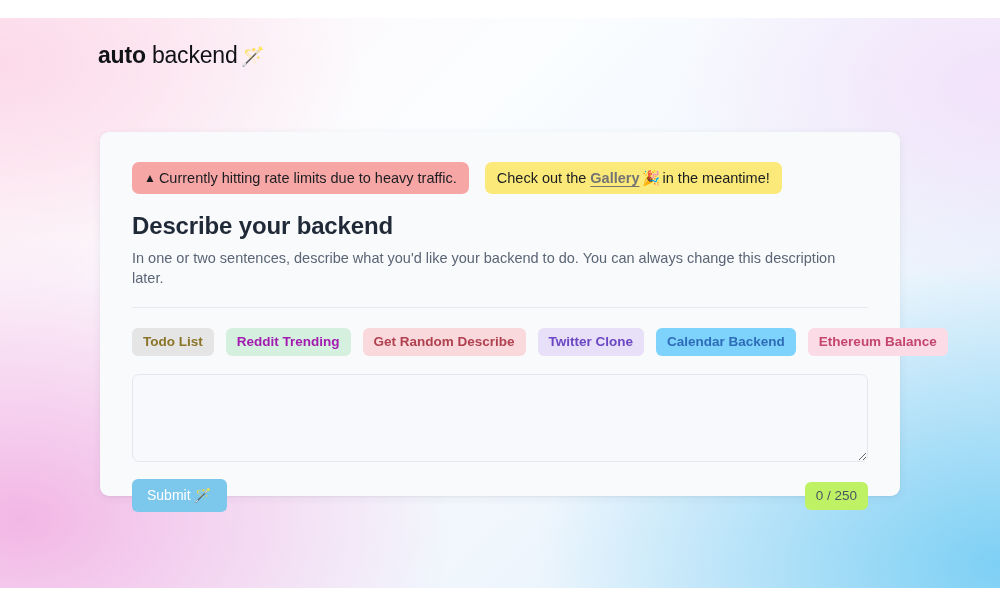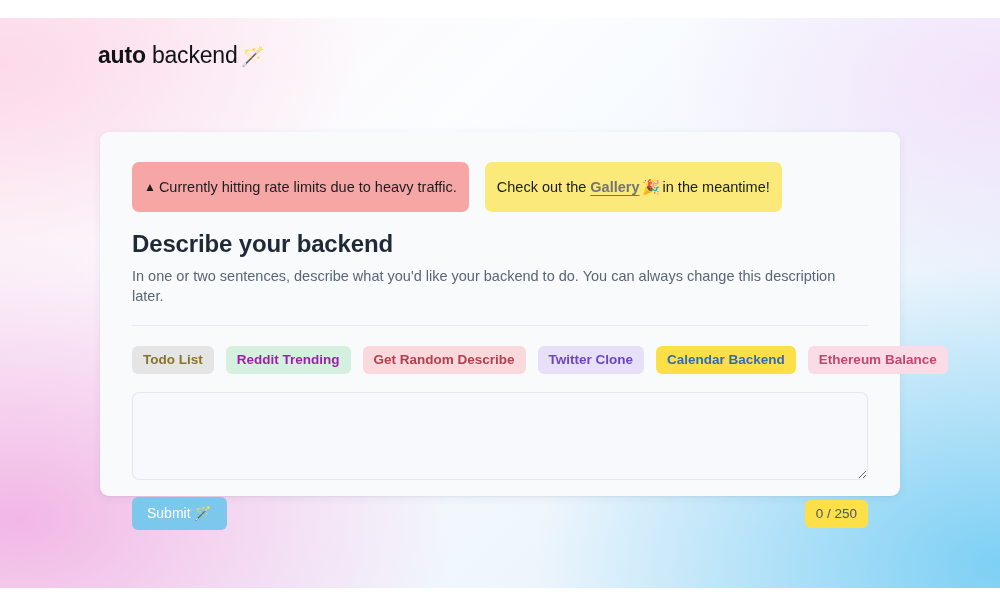--- a/index.html
+++ b/index.html
@@ -72,21 +72,21 @@
   #banners {
     display: flex;
     align-items: center;
     gap: 16px;
     margin-bottom: 18px;
   }
 
   .banner {
     font-size: 14.5px;
     border-radius: 7px;
-    padding: 16px 12px;
+    padding: 7px 12px;
     line-height: 1.25;
     white-space: nowrap;
     color: #1b1d21;
   }
 
   #banner-warning {
     background: #f7a6a6;
   }
   #banner-warning .warn-icon {
     font-size: 12px;
@@ -178,21 +178,21 @@
     border: none;
     border-radius: 6px;
     padding: 8px 15px;
     cursor: pointer;
     font-family: "Liberation Sans", sans-serif;
     line-height: 1.2;
   }
   #submit-button .submit-emoji { margin-left: 4px; }
 
   #char-counter {
-    background: #fde047;
+    background: #bef264;
     color: #4b5563;
     font-size: 13.5px;
     border-radius: 6px;
     padding: 6px 11px;
     line-height: 1.2;
     margin-left: 8px;
   }
 </style>
 </head>
 <body>
@@ -220,21 +220,21 @@
       <h1 id="heading">Describe your backend</h1>
       <p id="subtitle">In one or two sentences, describe what you'd like your backend to do. You can always change this description later.</p>
 
       <div id="divider"></div>
 
       <div id="chips">
           <div class="chip" style="background: #e5e5e5; color: rgb(138, 116, 40);">Todo List</div>
           <div class="chip" style="background: rgb(214, 240, 224); color: #a21caf;">Reddit Trending</div>
           <div class="chip" style="background: rgb(250, 217, 221); color: rgb(176, 65, 79);">Get Random Describe</div>
           <div class="chip" style="background: rgb(232, 223, 248); color: rgb(107, 71, 196);">Twitter Clone</div>
-          <div class="chip" style="background: #fde047; color: rgb(47, 108, 184);">Calendar Backend</div>
+          <div class="chip" style="background: #7dd3fc; color: rgb(47, 108, 184);">Calendar Backend</div>
           <div class="chip" style="background: rgb(251, 220, 230); color: rgb(196, 69, 110);">Ethereum Balance</div>
         </div>
 
       <textarea id="prompt-input" placeholder="" style=""></textarea>
 
       <div id="card-footer">
         <button id="submit-button" style="background: rgb(124, 200, 237);">
           <span>Submit</span><span class="submit-emoji">🪄</span>
         </button>
         <div id="char-counter">0 / 250</div>

